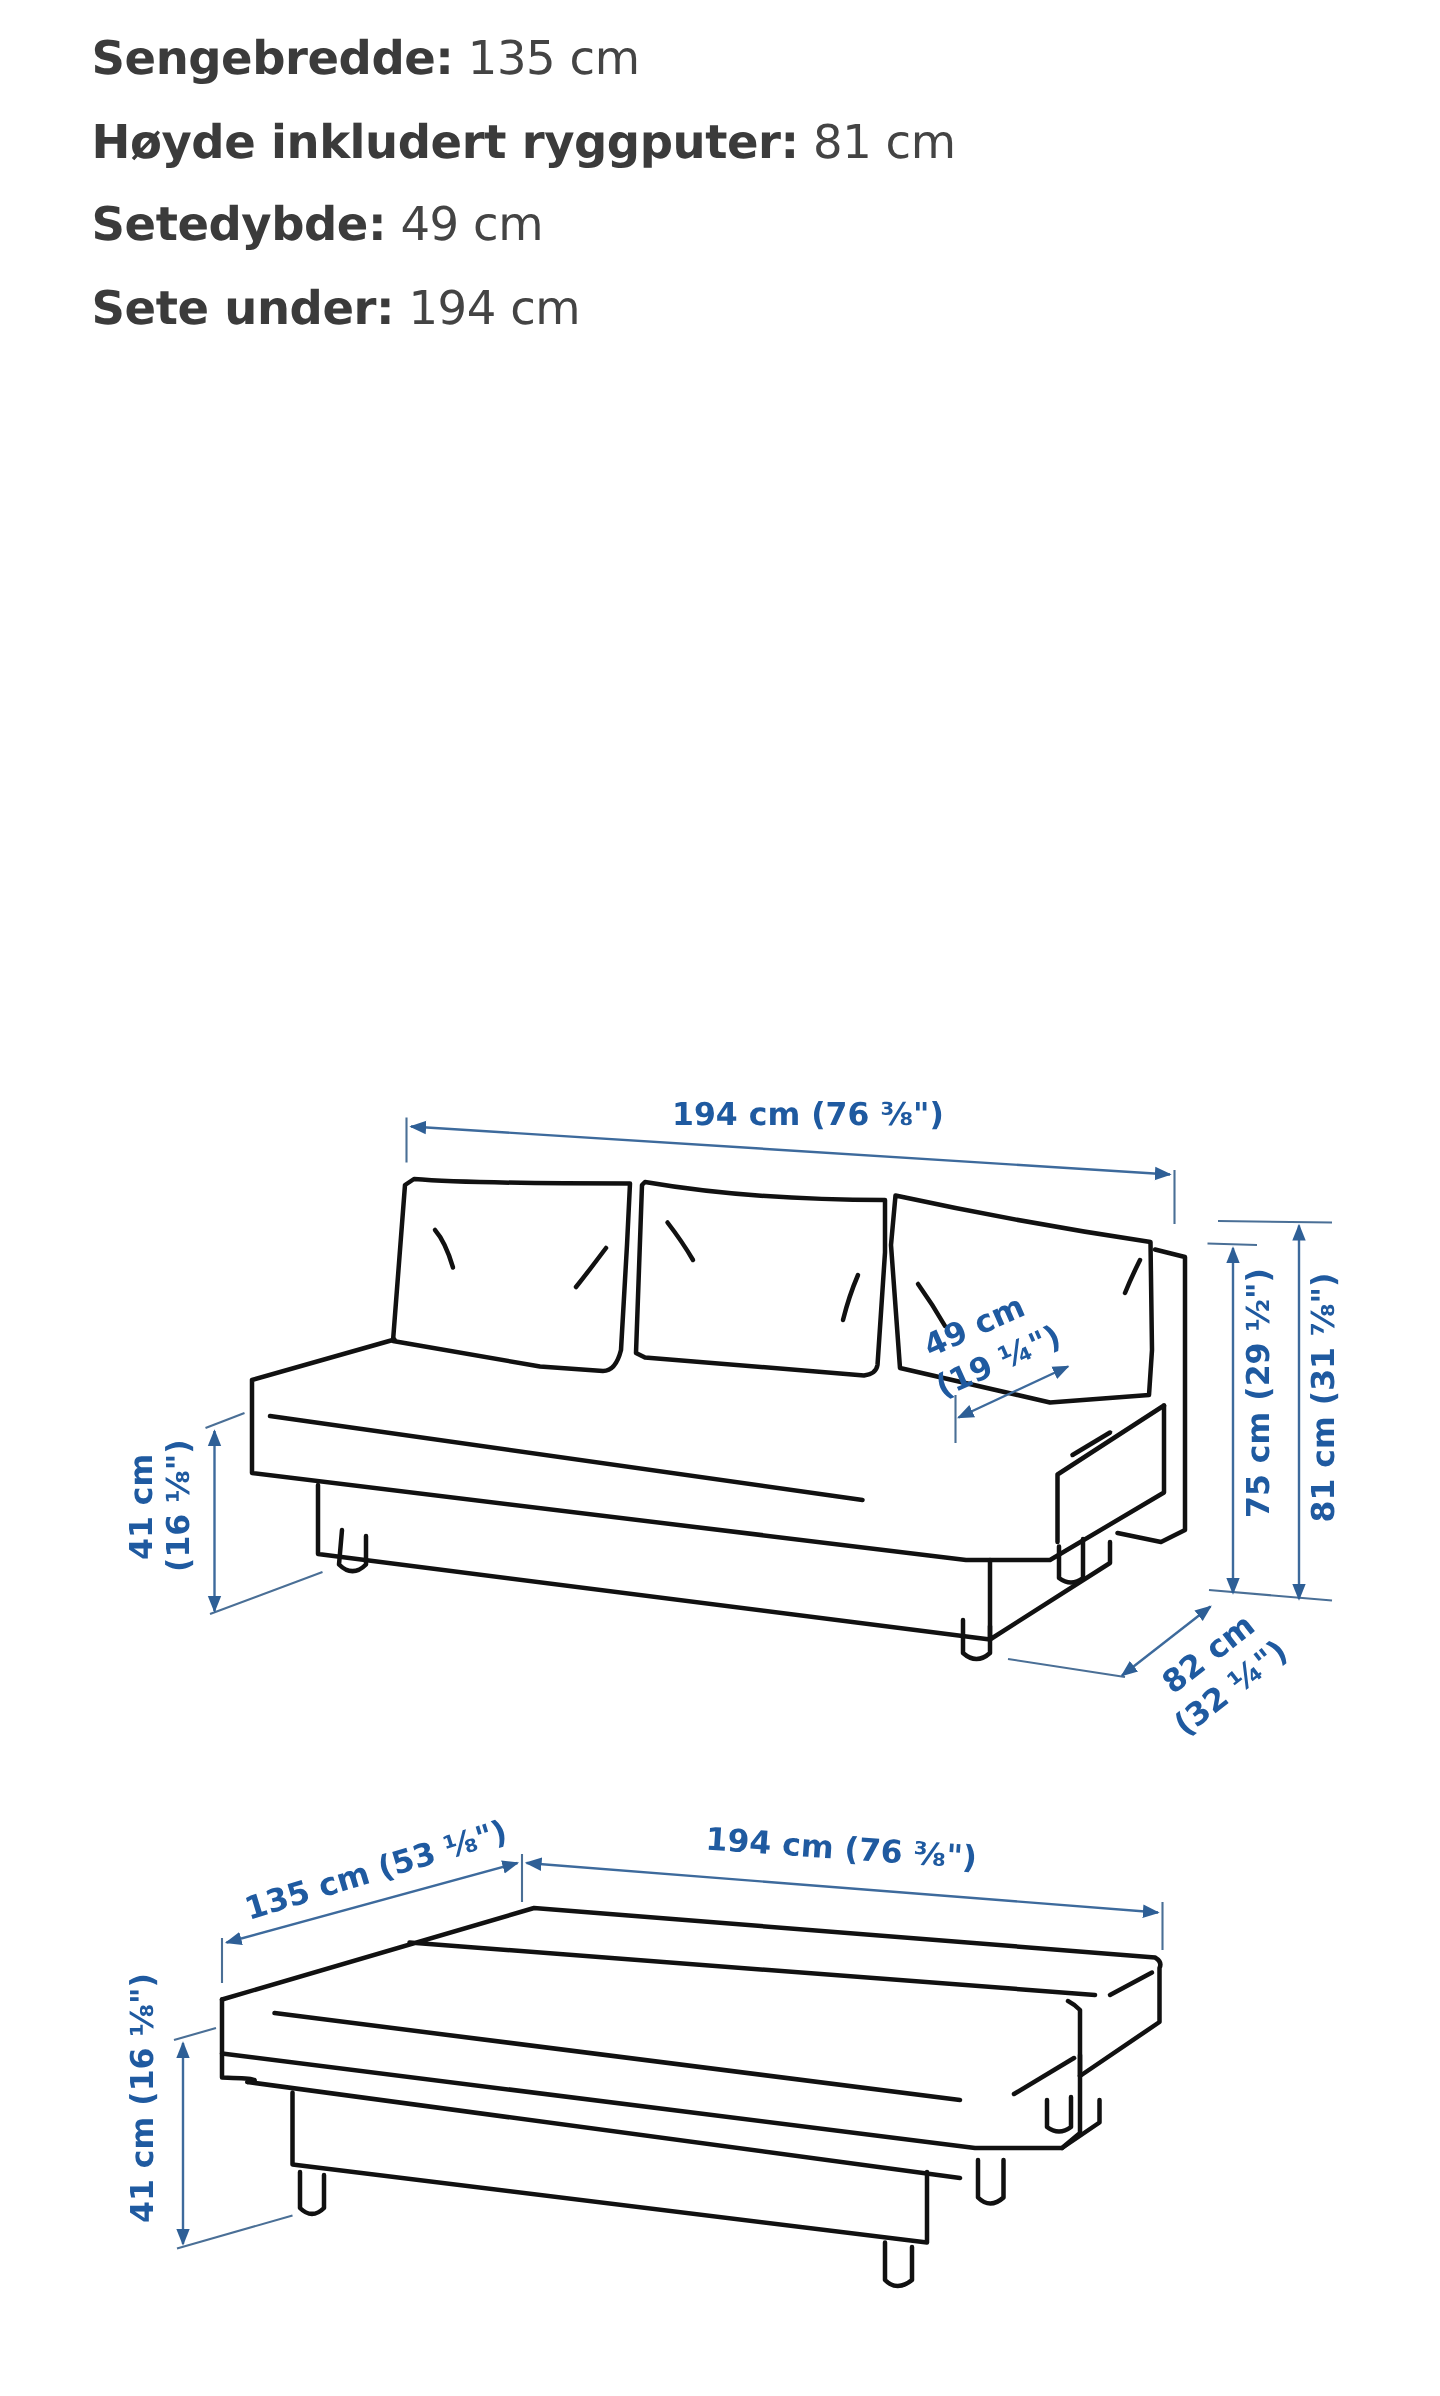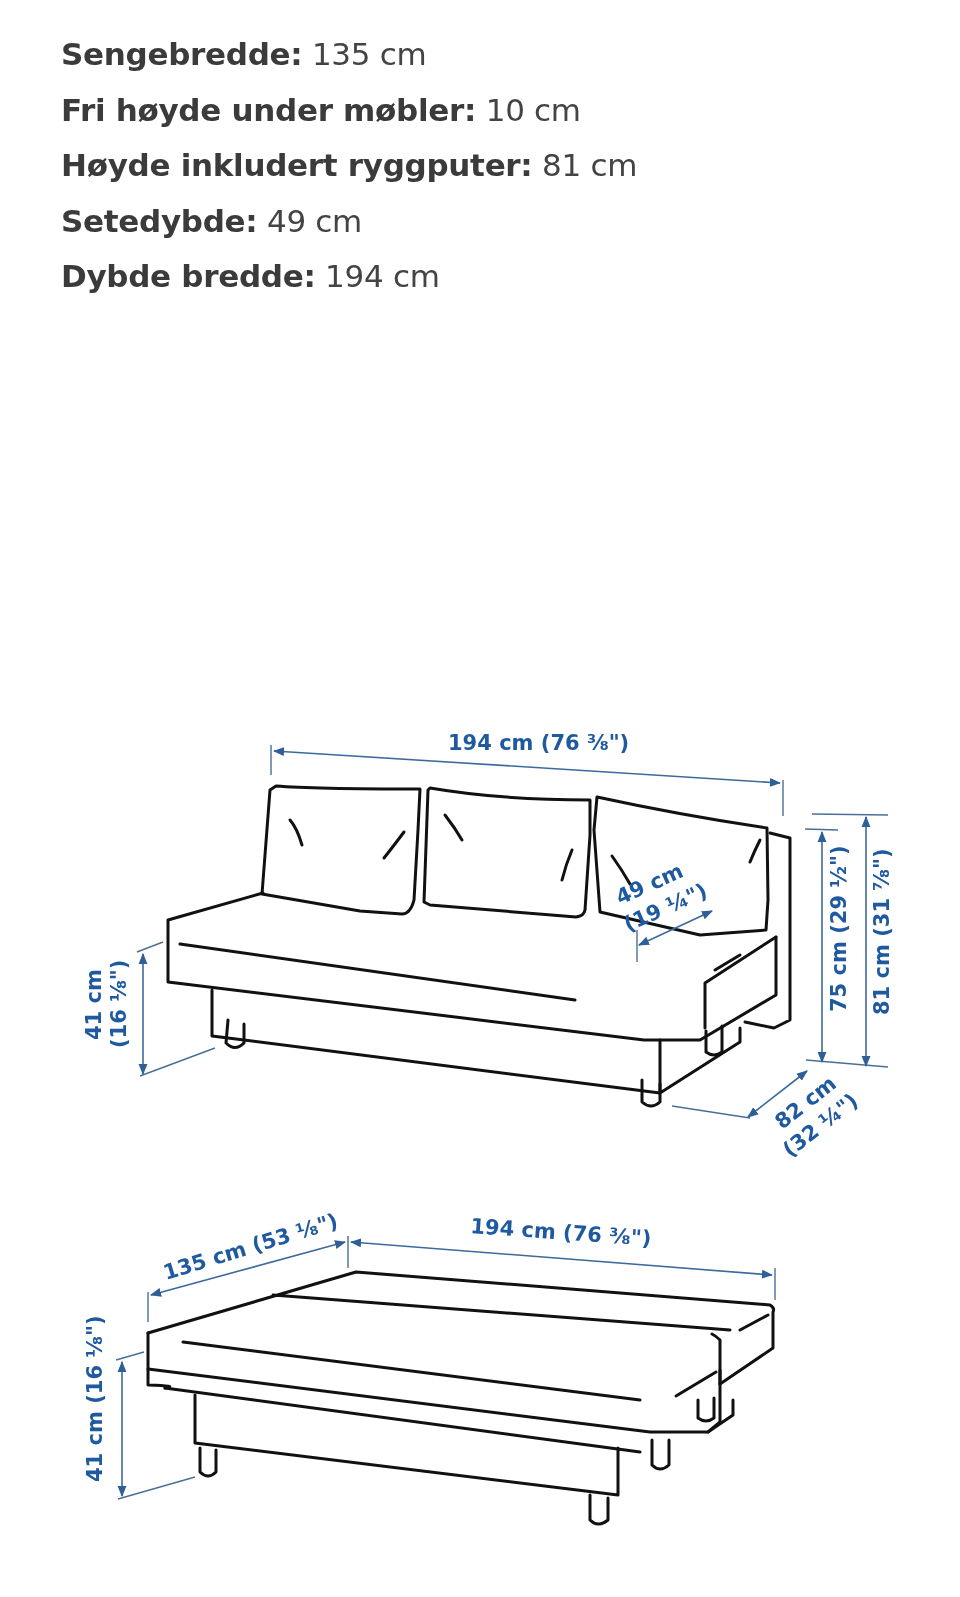--- a/index.html
+++ b/index.html
@@ -1,35 +1,34 @@
 <!DOCTYPE html>
 <html><head>
   <meta charset="utf-8">
   <style>
     html, body { margin: 0; padding: 0; background: #ffffff; }
     body { width: 960px; height: 1597px; position: relative; overflow: hidden; font-family: "DejaVu Sans", sans-serif; }
-    .specs { position: absolute; left: 61px; top: 30px; margin: 0; padding: 0; list-style: none; }
+    .specs { position: absolute; left: 61px; top: 15px; margin: 0; padding: 0; list-style: none; }
     .spec-row { height: 55.6px; line-height: 48px; font-size: 31px; color: #3a3a3a; letter-spacing: -0.3px; white-space: nowrap; }
     .spec-label { font-weight: bold; color: #3b3b3b; }
     .spec-value { font-weight: normal; color: #444; }
     svg { position: absolute; left: 0; top: 0; }
     .ln { fill: none; stroke: #111; stroke-width: 3; stroke-linecap: round; stroke-linejoin: round; }
     .dim { fill: none; stroke: #3d6a9c; stroke-width: 1.6; }
     .ext { fill: none; stroke: #4a6f96; stroke-width: 1.4; }
     .dimtxt { fill: #1f5aa0; font-family: "DejaVu Sans", sans-serif; font-weight: bold; font-size: 21px; }
   </style>
 </head>
 <body>
 
 <ul class="specs">
   <li class="spec-row"><span class="spec-label">Sengebredde:</span><span class="spec-value"> 135 cm</span></li>
-  <li class="spec-row"><span class="spec-label">Fri høyde under møbler:</span><span class="spec-value"> 10 cm</span></li>
   <li class="spec-row"><span class="spec-label">Høyde inkludert ryggputer:</span><span class="spec-value"> 81 cm</span></li>
   <li class="spec-row"><span class="spec-label">Setedybde:</span><span class="spec-value"> 49 cm</span></li>
-  <li class="spec-row"><span class="spec-label">Dybde bredde:</span><span class="spec-value"> 194 cm</span></li>
+  <li class="spec-row"><span class="spec-label">Sete under:</span><span class="spec-value"> 194 cm</span></li>
 </ul>
 
 <svg width="960" height="1597" viewBox="0 0 960 1597">
   <defs>
     <marker id="ah" viewBox="0 0 10 10" refX="9" refY="5" markerWidth="7" markerHeight="7" orient="auto-start-reverse">
       <path d="M0,1 L10,5 L0,9 z" fill="#2e5f96"></path>
     </marker>
   </defs>
 
   <g>

